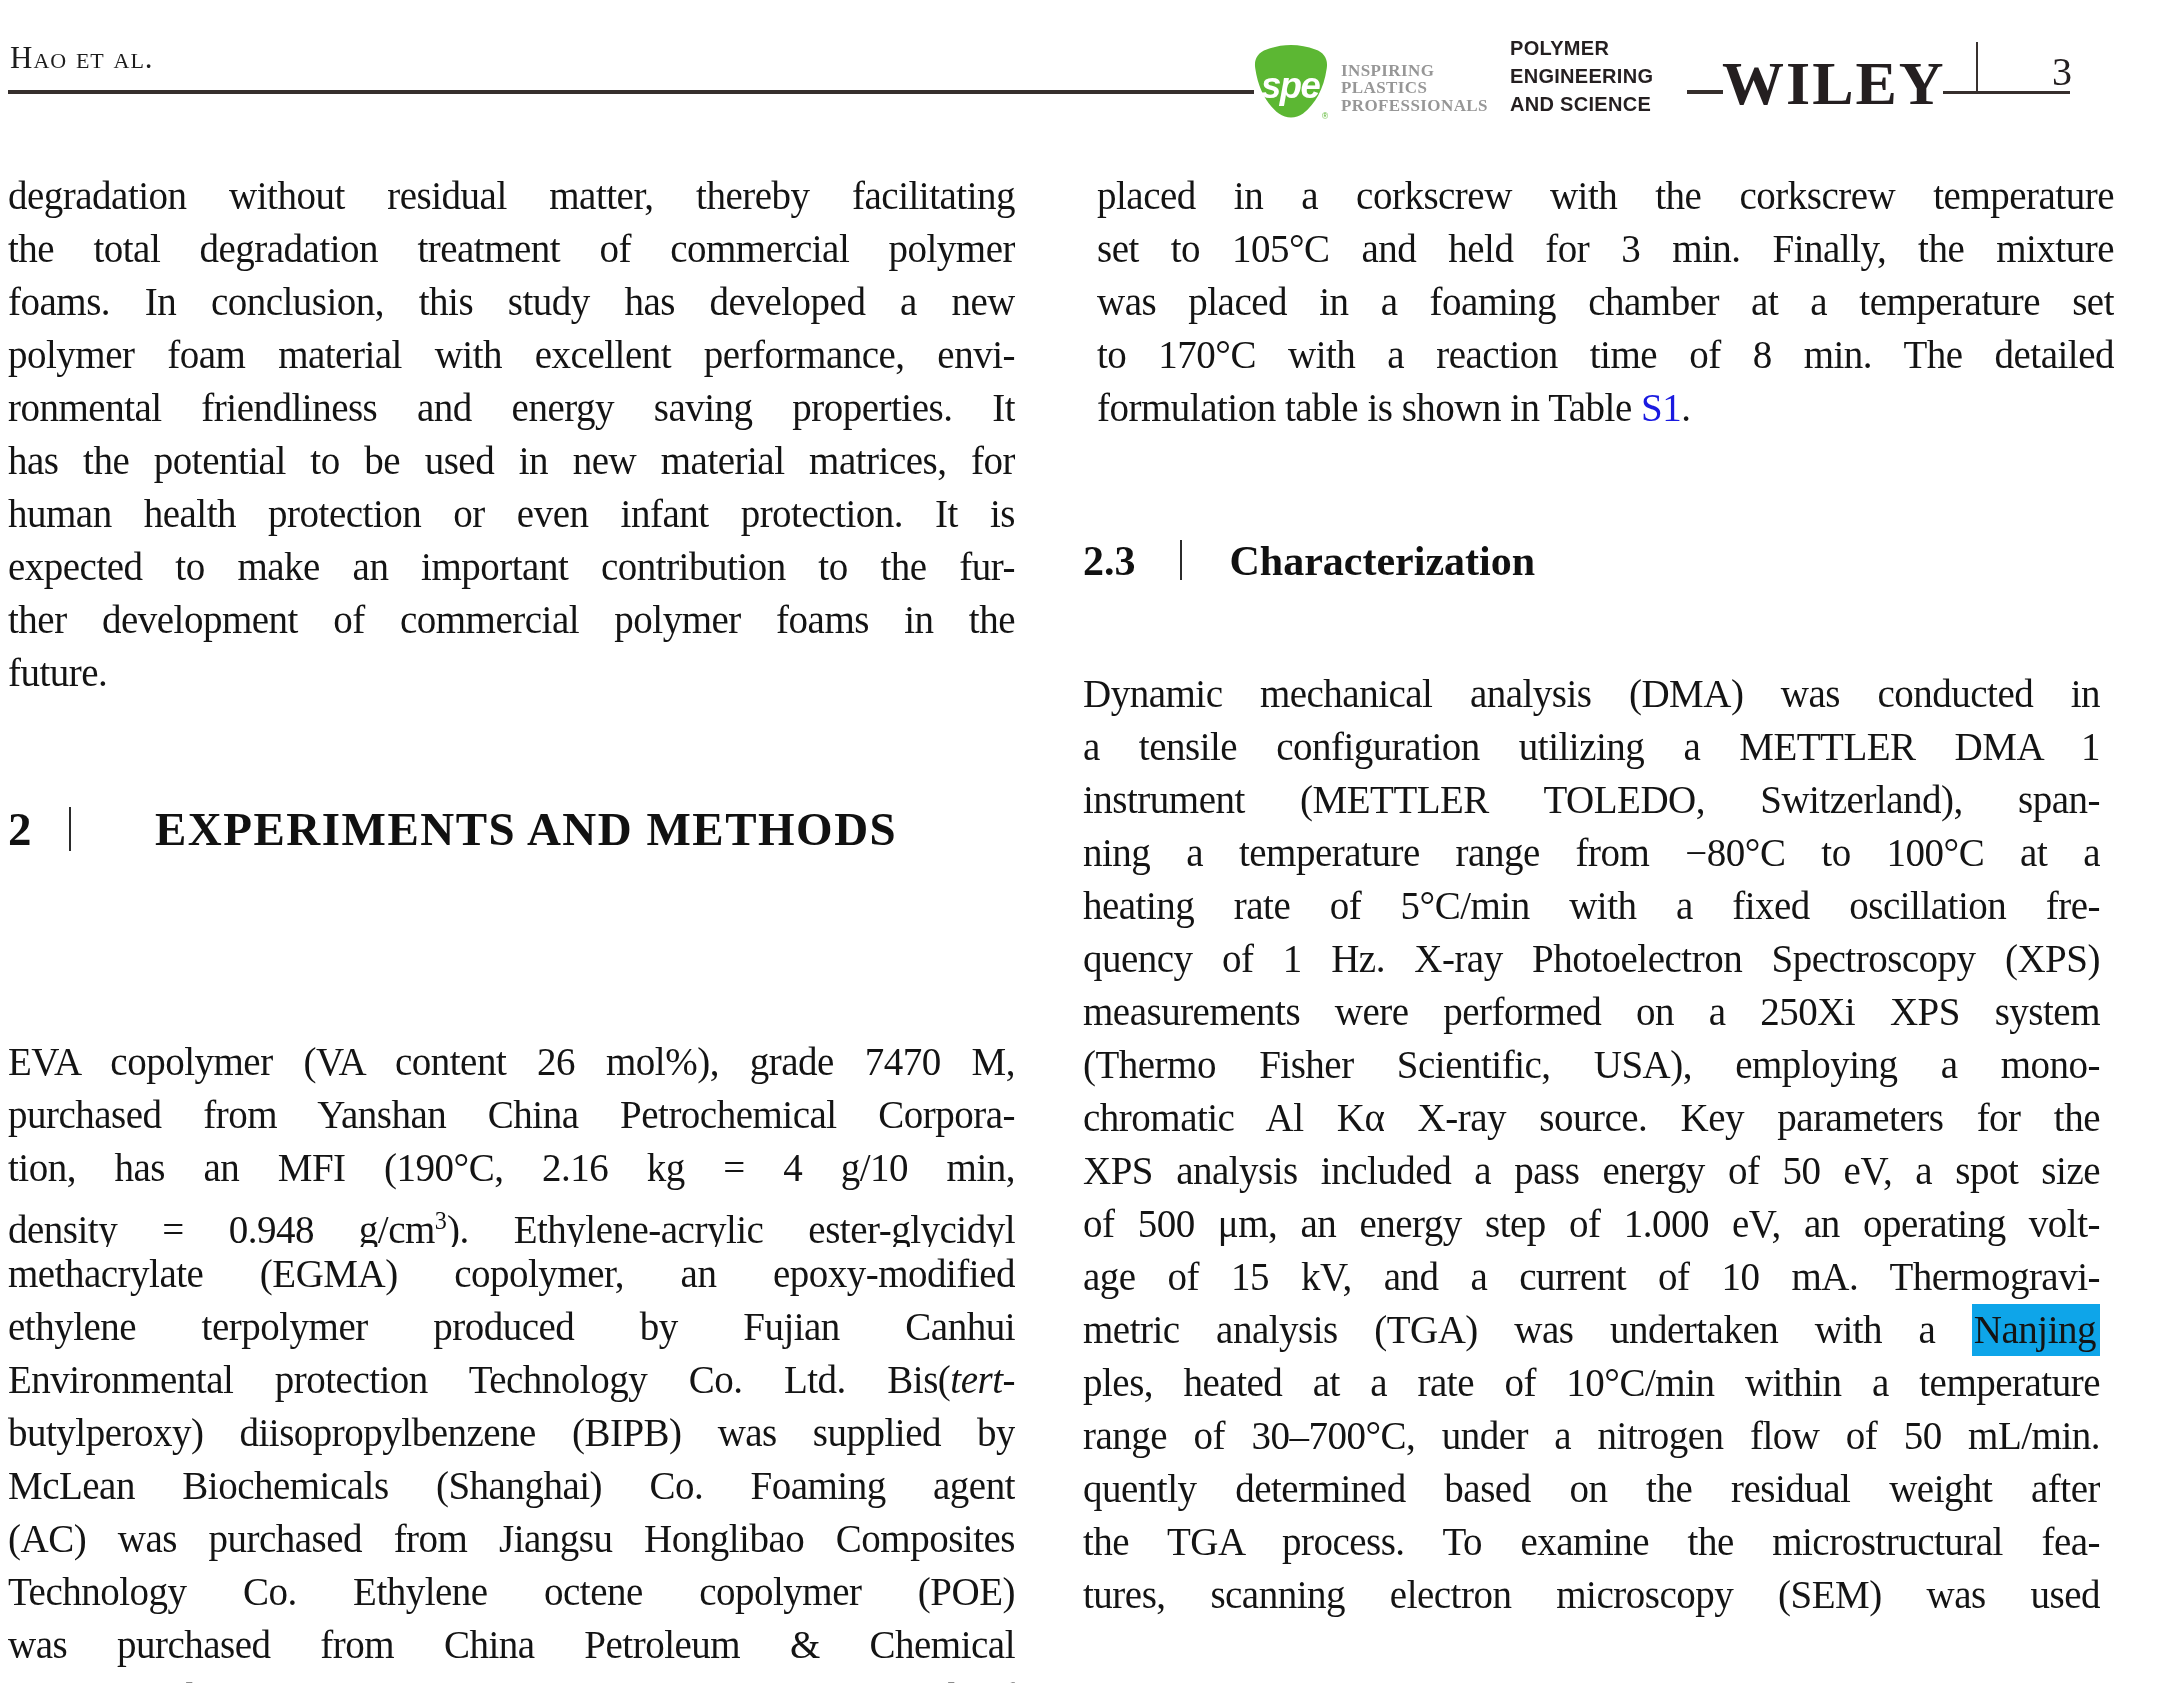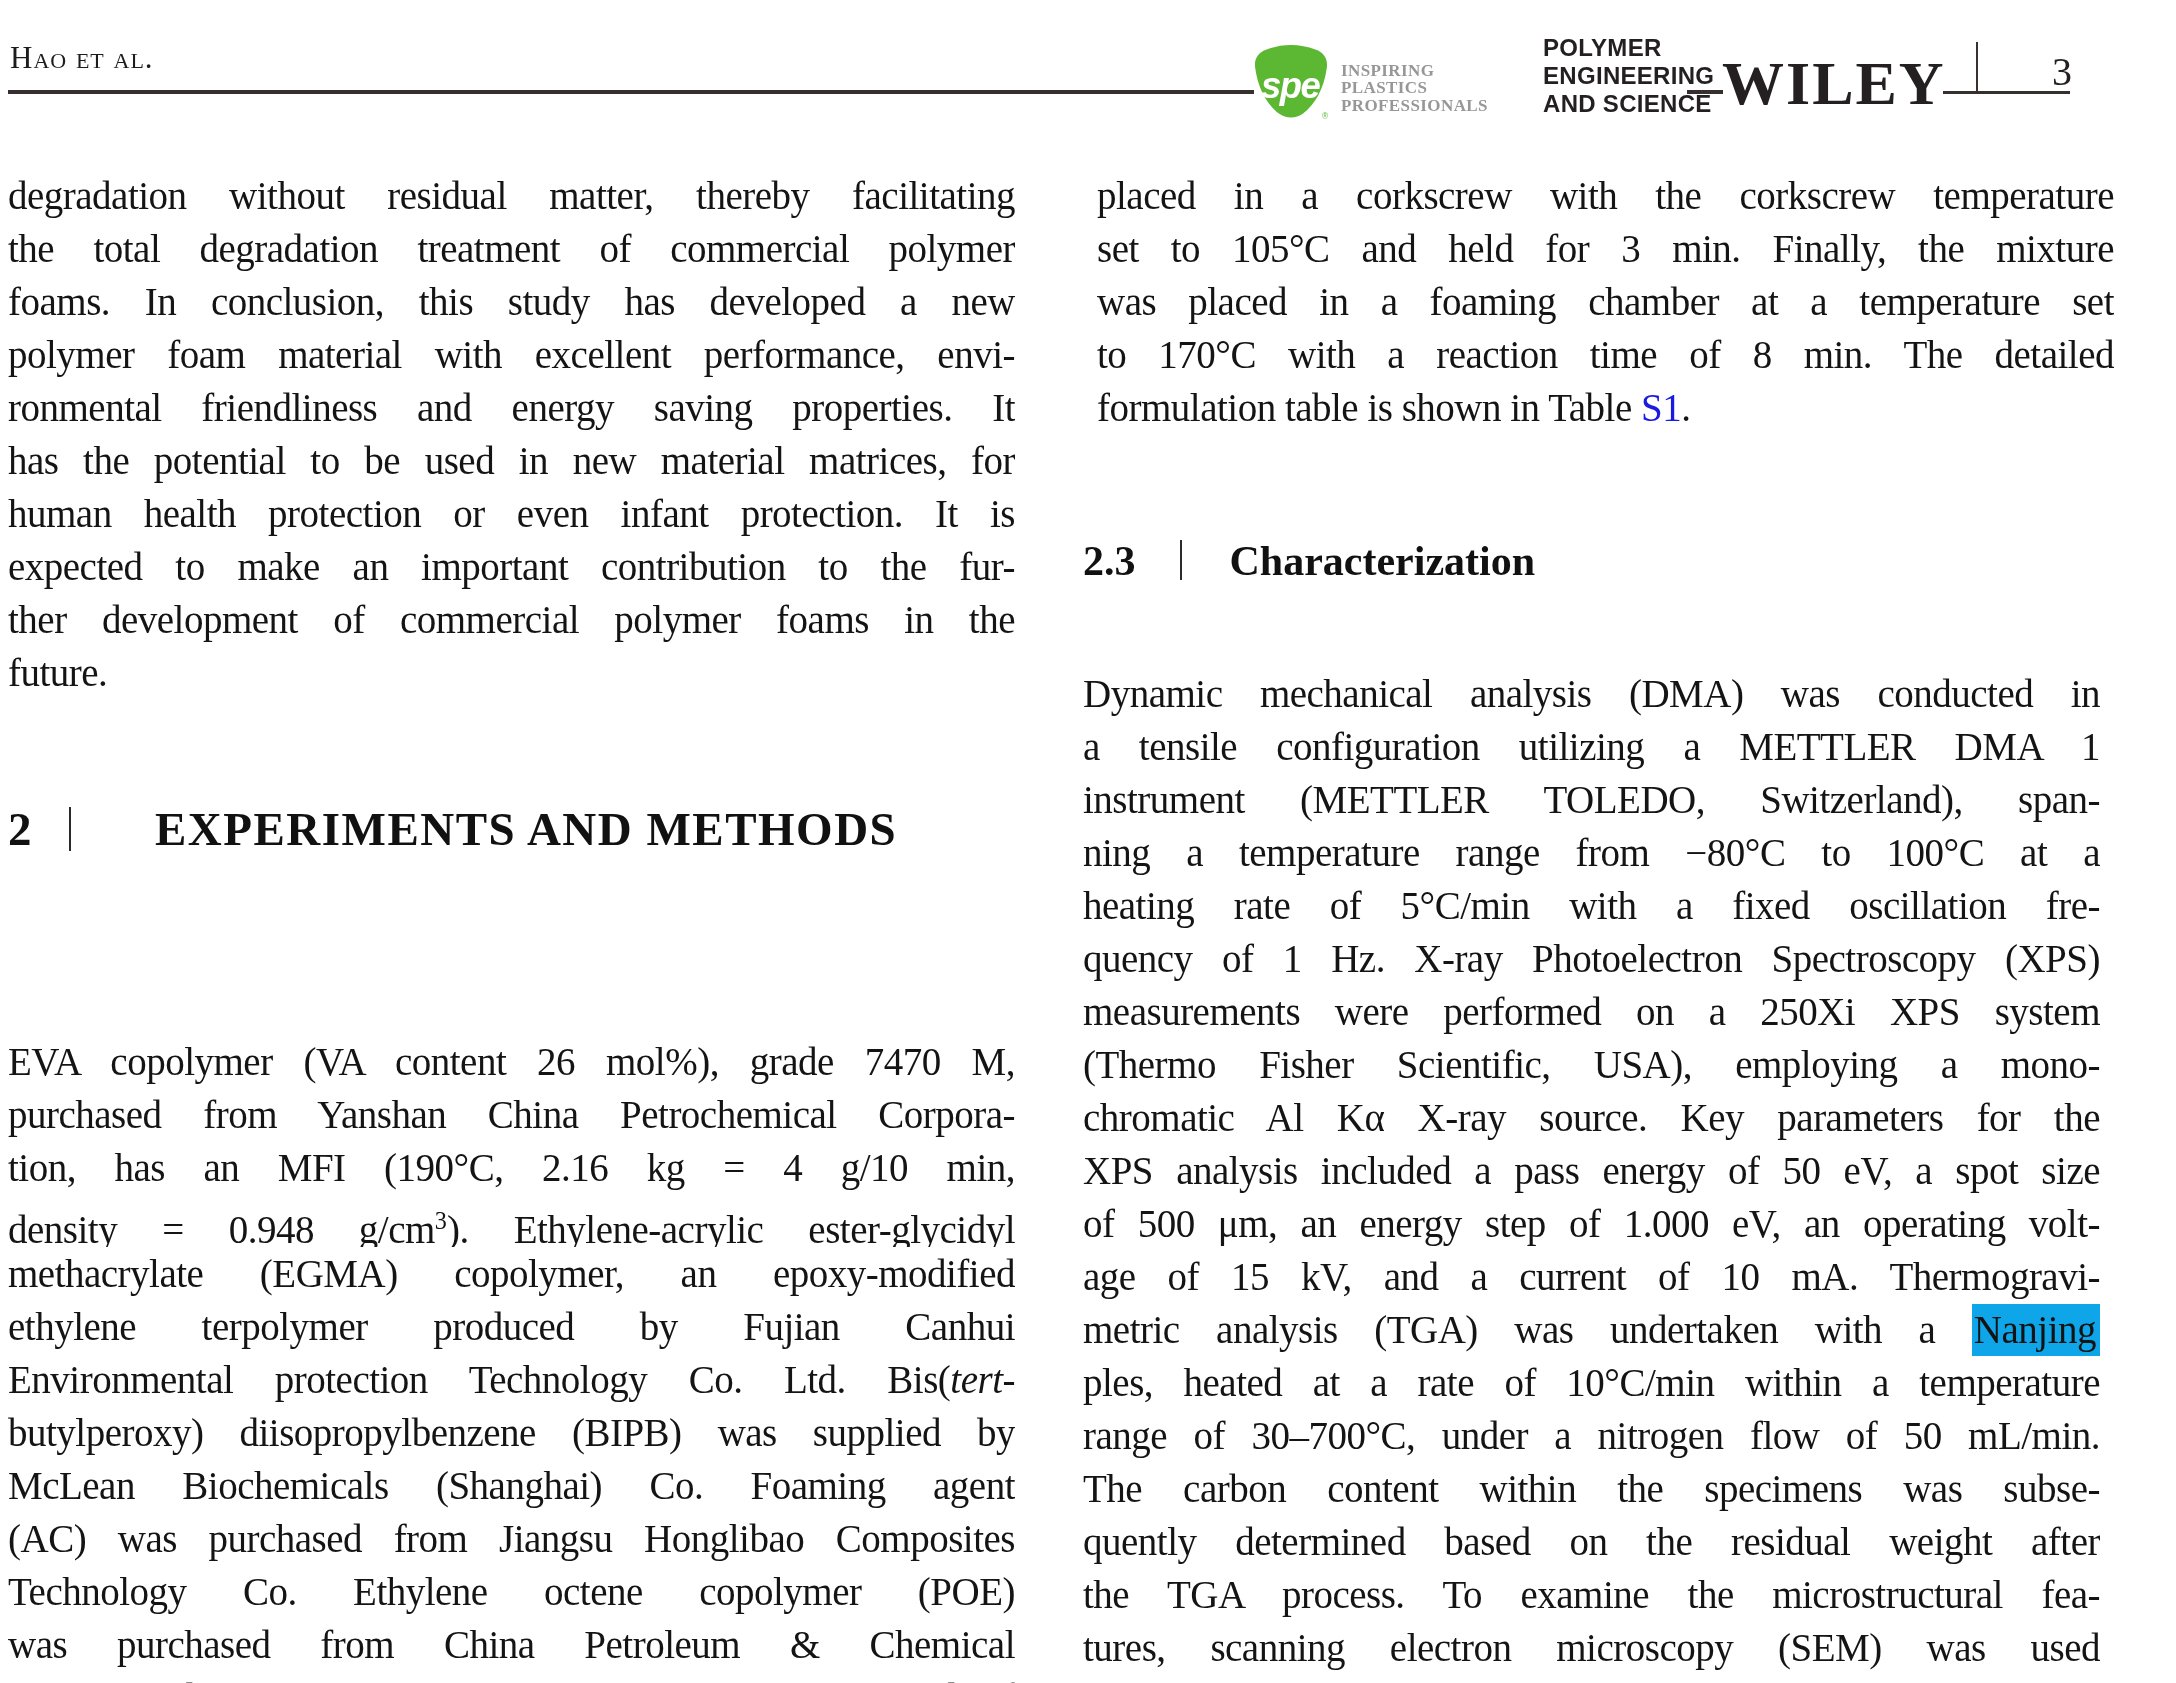--- a/index.html
+++ b/index.html
@@ -24,21 +24,21 @@
   }
   .spe-logo { position:absolute; left:1250px; top:45px; width:82px; height:76px; }
   .spe-tagline {
     position:absolute; left:1341px; top:62px;
     font-family:Liberation Serif, serif; font-weight:700;
     font-size:17px; line-height:17.4px; letter-spacing:0.4px; color:#979797;
   }
   .journal-logo {
     position:absolute; left:1510px; top:34px;
     font-family:"Liberation Sans", sans-serif; font-weight:800;
-    font-size:24px; line-height:28px; letter-spacing:0.3px; color:#241f20;margin-left:33px;
+    font-size:20px; line-height:28px; letter-spacing:0.3px; color:#241f20;
   }
   .wiley {
     position:absolute; left:1722px; top:48px;
     font-family:"Liberation Serif", serif; font-weight:bold;
     font-size:62px; letter-spacing:2px; color:#241f20;
   }
   
   .par { position:absolute; font-size:39px; letter-spacing:-0.5px; }
   .line {
     height:53px; line-height:53px; overflow:hidden;
@@ -157,20 +157,19 @@
       <div class="line"><span>quency of 1 Hz. X-ray Photoelectron Spectroscopy (XPS)</span></div>
       <div class="line"><span>measurements were performed on a 250Xi XPS system</span></div>
       <div class="line"><span>(Thermo Fisher Scientific, USA), employing a mono-</span></div>
       <div class="line"><span>chromatic Al Kα X-ray source. Key parameters for the</span></div>
       <div class="line"><span>XPS analysis included a pass energy of 50 eV, a spot size</span></div>
       <div class="line"><span>of 500 μm, an energy step of 1.000 eV, an operating volt-</span></div>
       <div class="line"><span>age of 15 kV, and a current of 10 mA. Thermogravi-</span></div>
       <div class="line"><span>metric analysis (TGA) was undertaken with a </span><span class="hl">Nanjing</span></div>
       <div class="line"><span>ples, heated at a rate of 10°C/min within a temperature</span></div>
       <div class="line"><span>range of 30–700°C, under a nitrogen flow of 50 mL/min.</span></div>
-      <div class="line"><span>The carbon content within the specimens was subse-</span></div>
       <div class="line"><span>quently determined based on the residual weight after</span></div>
       <div class="line"><span>the TGA process. To examine the microstructural fea-</span></div>
       <div class="line"><span>tures, scanning electron microscopy (SEM) was used</span></div>
     </div>
 
 </div>
 
 
 </body></html>

